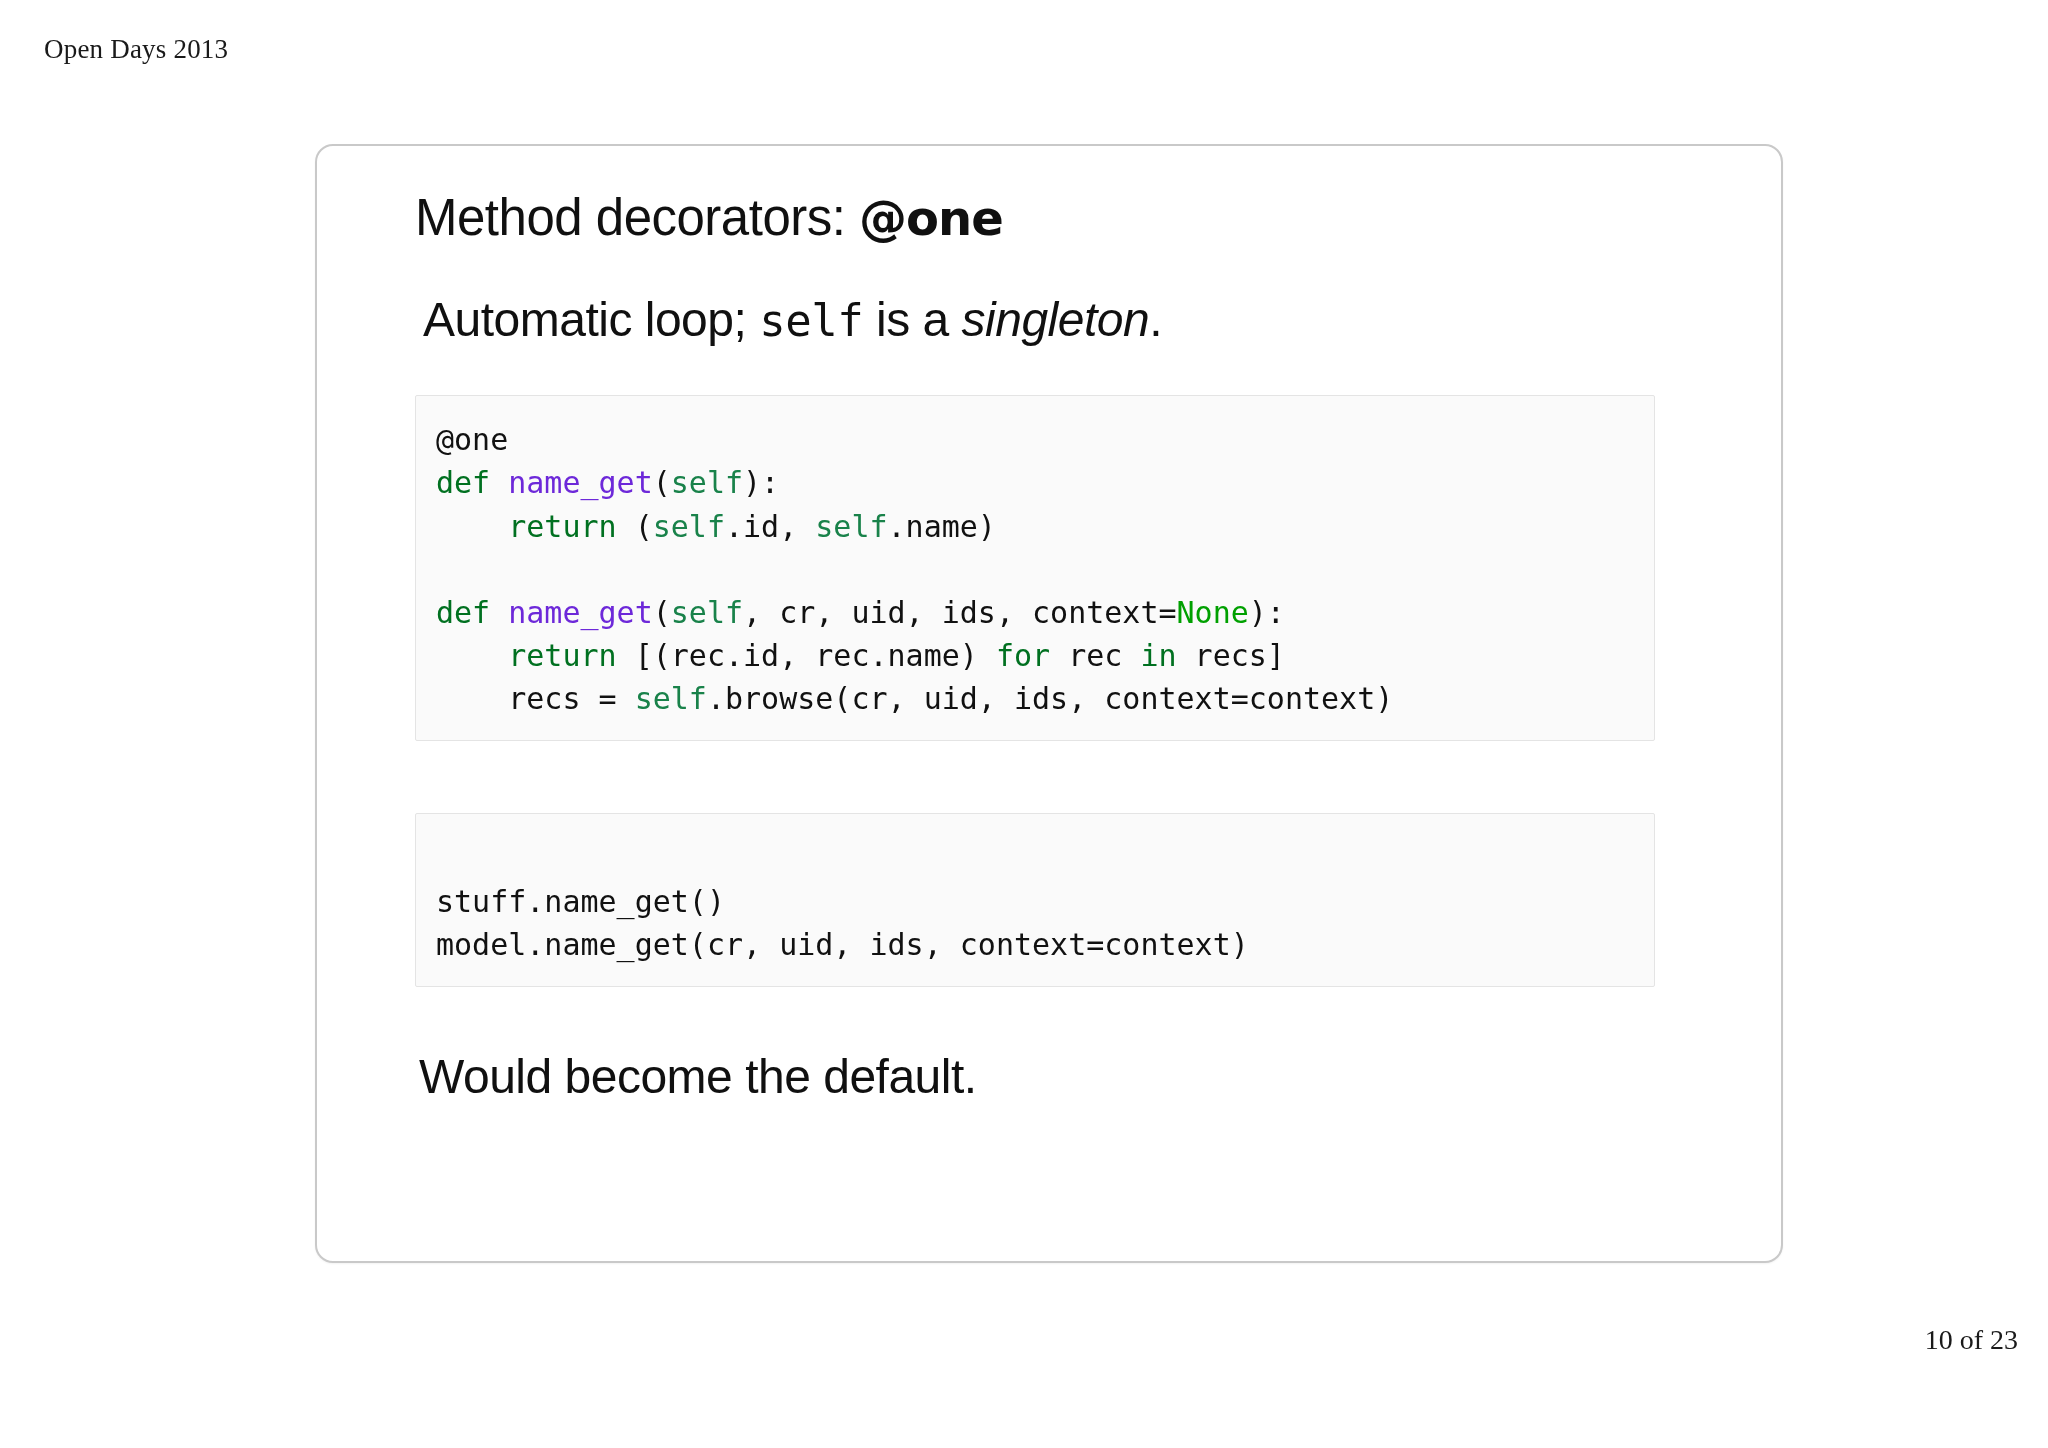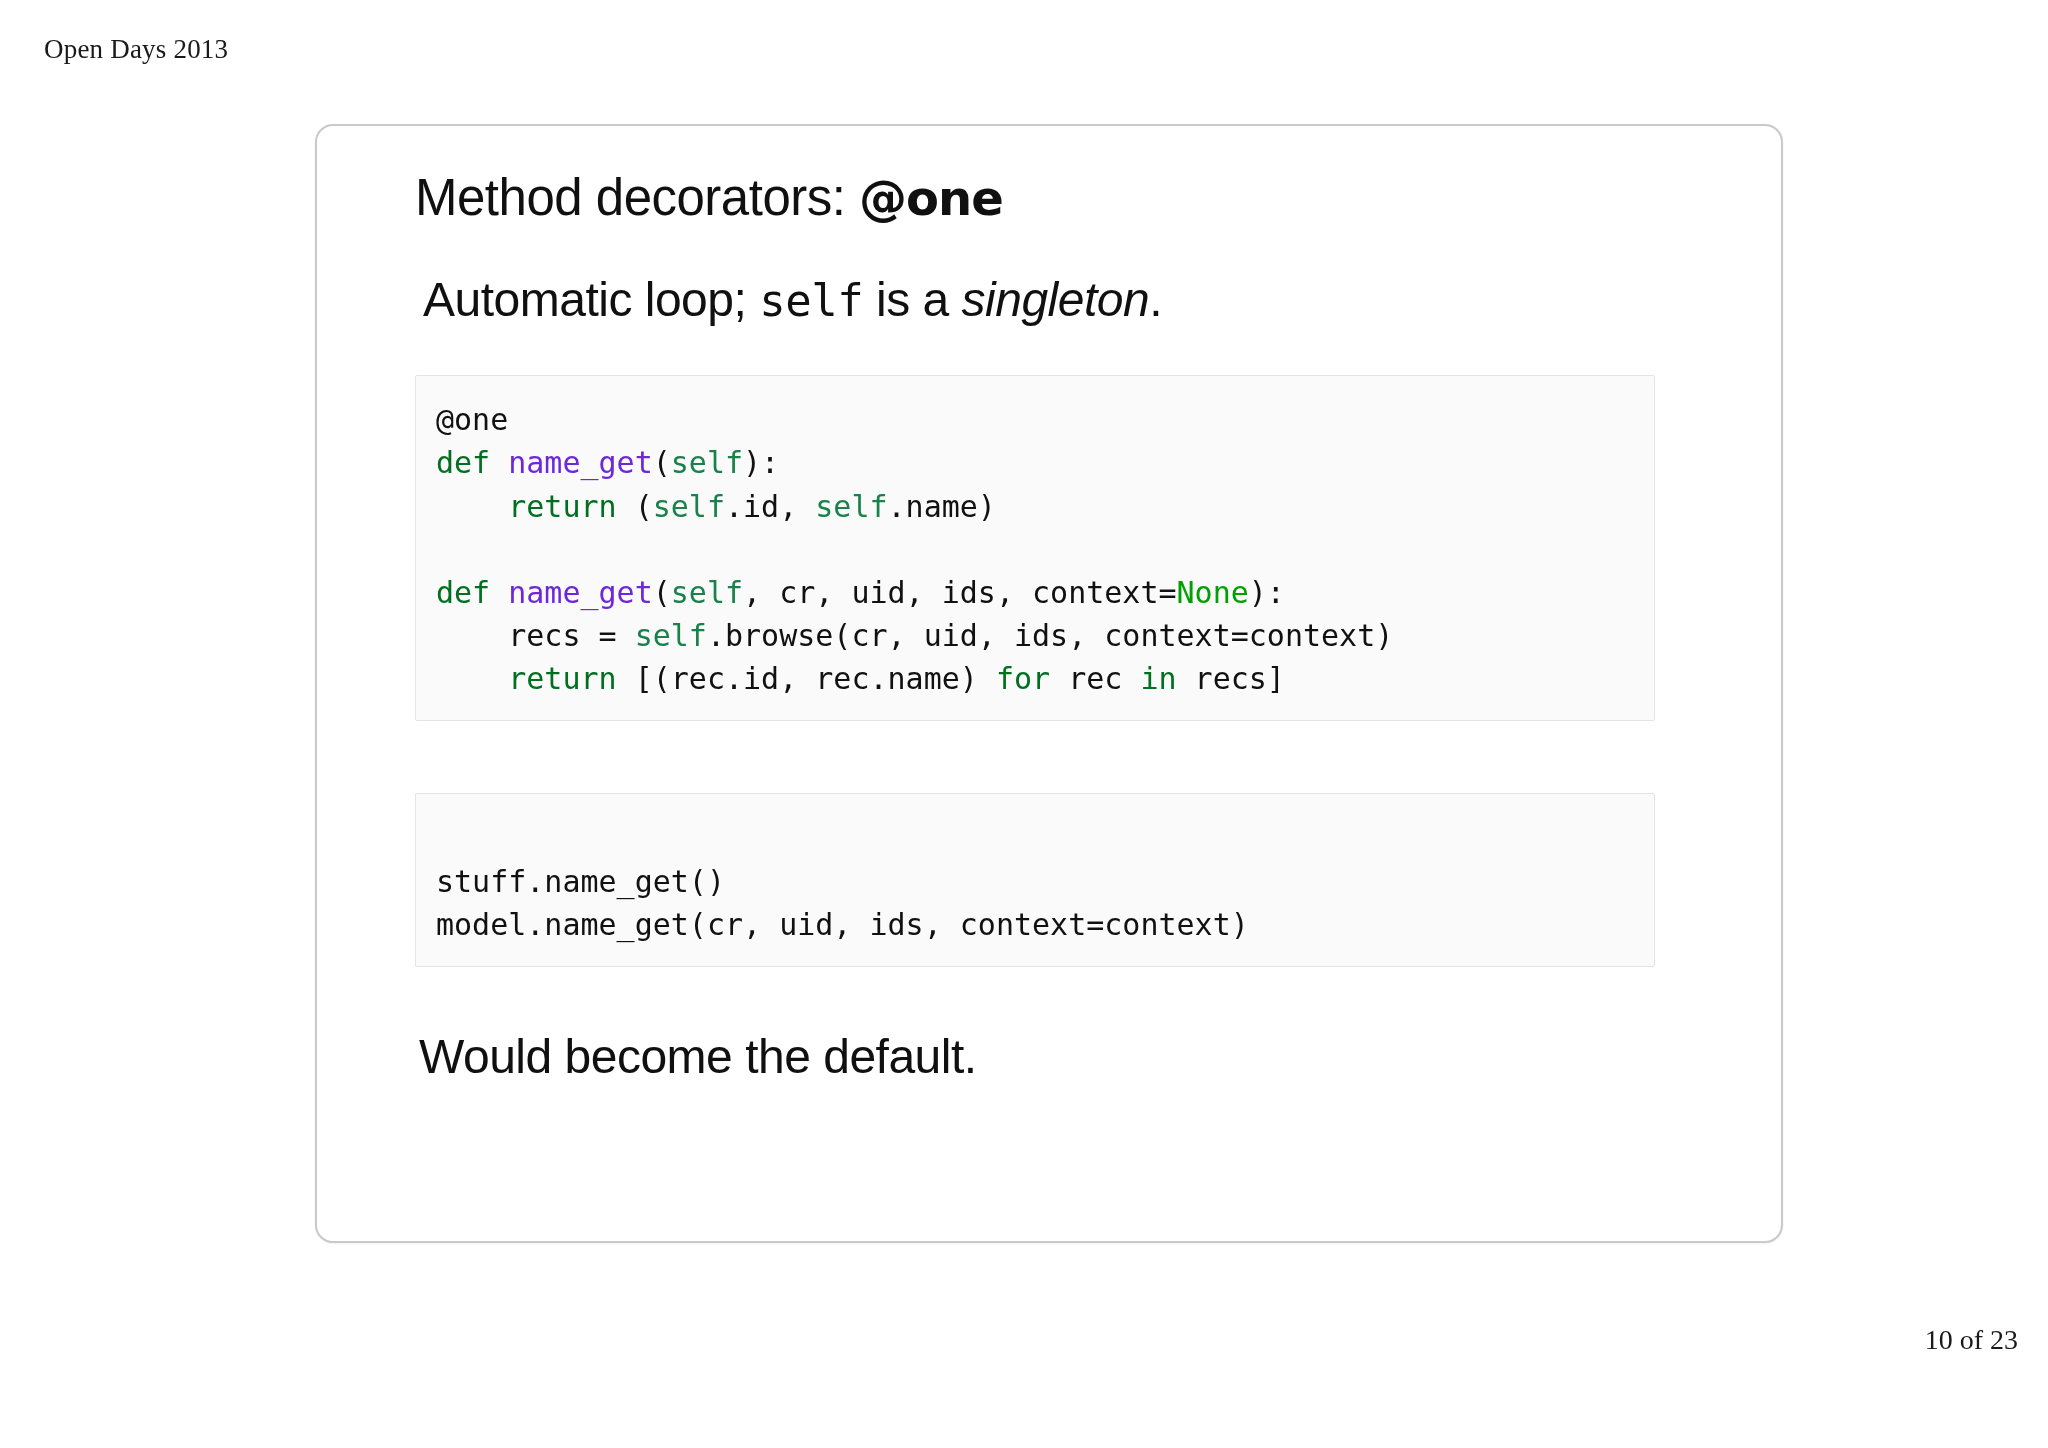--- a/index.html
+++ b/index.html
@@ -33,21 +33,21 @@
     top: 1324px;
     font-family: "Liberation Serif", serif;
     font-size: 28px;
     color: #1a1a1a;
   }
 
   
   .slide-card {
     position: absolute;
     left: 315px;
-    top: 124px;
+    top: 144px;
     width: 1468px;
     height: 1119px;
     background: #ffffff;
     border: 2px solid #c9c9c9;
     border-radius: 18px;
     box-sizing: border-box;
     box-shadow: 0 1px 2px rgba(0,0,0,0.05);
   }
 
   .slide-inner {
@@ -145,22 +145,22 @@
     <h1 class="slide-title"><span>Method decorators: </span><span class="mono-bold">@one</span></h1>
 
     <p class="slide-subtitle"><span>Automatic loop; </span><span class="mono">self</span><span> is a </span><span class="ital">singleton</span><span>.</span></p>
 
     <div class="code-block" id="code-block-1">
         <div class="code-line"><span class="tok-plain">@one</span></div>
         <div class="code-line"><span class="tok-kw">def </span><span class="tok-fn">name_get</span><span class="tok-plain">(</span><span class="tok-self">self</span><span class="tok-plain">):</span></div>
         <div class="code-line"><span class="tok-plain">    </span><span class="tok-kw">return</span><span class="tok-plain"> (</span><span class="tok-self">self</span><span class="tok-plain">.id, </span><span class="tok-self">self</span><span class="tok-plain">.name)</span></div>
         <div class="code-line">&nbsp;</div>
         <div class="code-line"><span class="tok-kw">def </span><span class="tok-fn">name_get</span><span class="tok-plain">(</span><span class="tok-self">self</span><span class="tok-plain">, cr, uid, ids, context=</span><span class="tok-const">None</span><span class="tok-plain">):</span></div>
+        <div class="code-line"><span class="tok-plain">    </span><span class="tok-kw">return</span><span class="tok-plain"> [(rec.id, rec.name) </span><span class="tok-kw">for</span><span class="tok-plain"> rec </span><span class="tok-kw">in</span><span class="tok-plain"> recs]</span></div>
         <div class="code-line"><span class="tok-plain">    recs = </span><span class="tok-self">self</span><span class="tok-plain">.browse(cr, uid, ids, context=context)</span></div>
-        <div class="code-line"><span class="tok-plain">    </span><span class="tok-kw">return</span><span class="tok-plain"> [(rec.id, rec.name) </span><span class="tok-kw">for</span><span class="tok-plain"> rec </span><span class="tok-kw">in</span><span class="tok-plain"> recs]</span></div>
       </div>
 
     <div class="code-block second" id="code-block-2">
         <div class="code-line">&nbsp;</div>
         <div class="code-line"><span class="tok-plain">stuff.name_get()</span></div>
         <div class="code-line"><span class="tok-plain">model.name_get(cr, uid, ids, context=context)</span></div>
       </div>
 
     <p class="slide-closing">Would become the default.</p>
 

